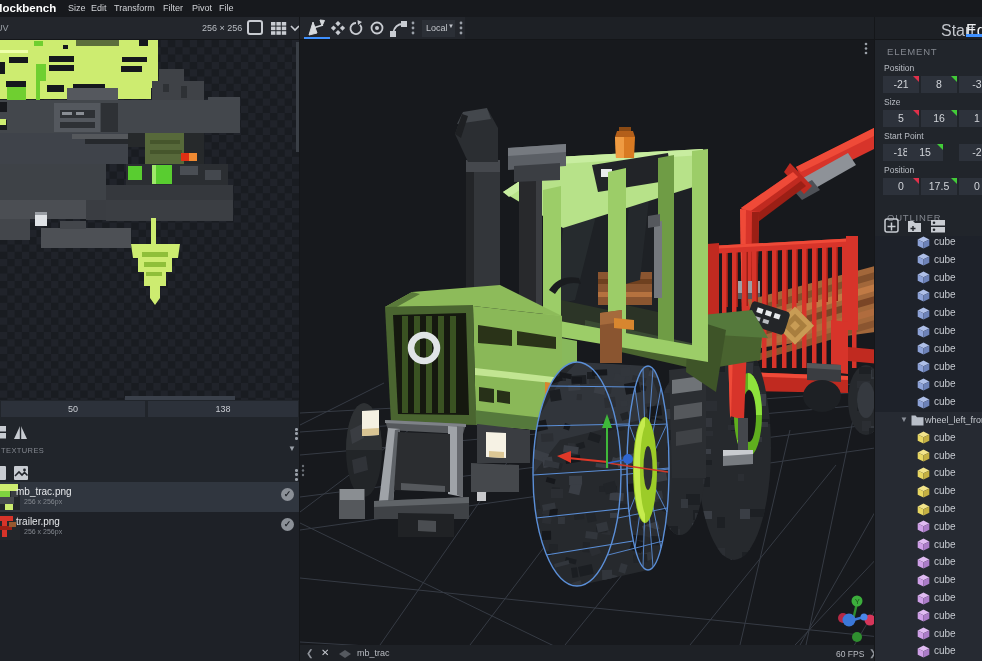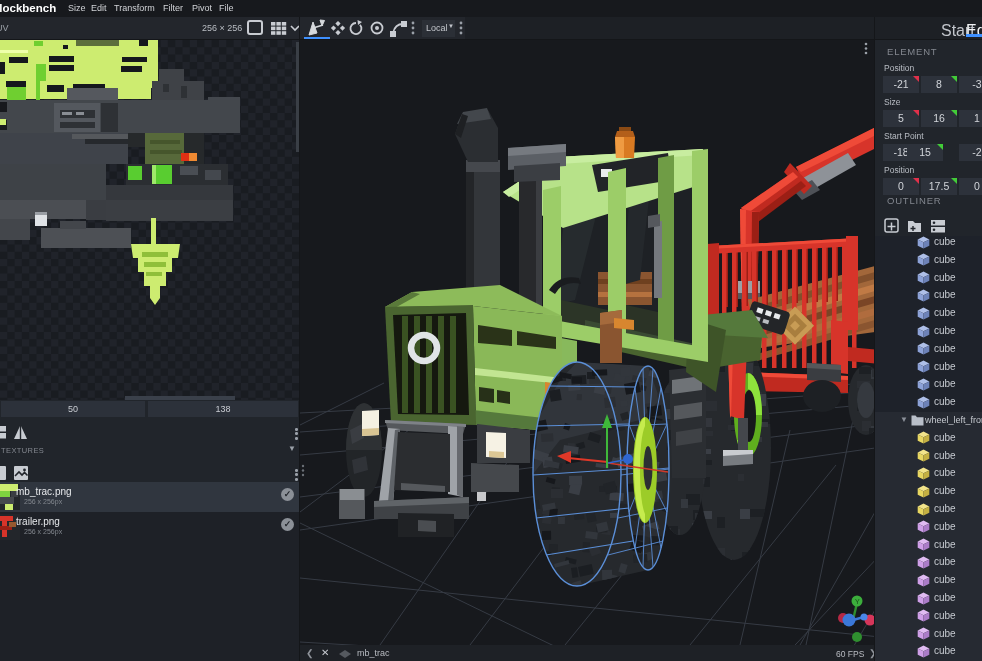--- a/index.html
+++ b/index.html
@@ -736,21 +736,21 @@
 <div class="nfield" style="left:84px;top:36px">-3</div>
 <div class="nfield" style="left:8px;top:70px">5<span class="tri" style="border-top:6px solid #e0304a"></span></div>
 <div class="nfield" style="left:46px;top:70px">16<span class="tri" style="border-top:6px solid #42cc38"></span></div>
 <div class="nfield" style="left:84px;top:70px">1</div>
 <div class="nfield" style="left:8px;top:104px">-18<span class="tri" style="border-top:6px solid #e0304a"></span></div>
 <div class="nfield" style="left:32px;top:104px">15<span class="tri" style="border-top:6px solid #42cc38"></span></div>
 <div class="nfield" style="left:84px;top:104px">-2</div>
 <div class="nfield" style="left:8px;top:138px">0<span class="tri" style="border-top:6px solid #e0304a"></span></div>
 <div class="nfield" style="left:46px;top:138px">17.5<span class="tri" style="border-top:6px solid #42cc38"></span></div>
 <div class="nfield" style="left:84px;top:138px">0</div>
-    <div class="abs phead" style="left:12px;top:155px">OUTLINER</div>
+    <div class="abs phead" style="left:12px;top:172px">OUTLINER</div>
     <svg class="abs" width="80" height="16" viewBox="0 0 80 16" style="left:9px;top:178px">
       <g fill="none" stroke="#c8ccd2" stroke-width="1.5">
         <rect x="1" y="1" width="13" height="13" rx="2"></rect>
         <path d="M7.5 4.5 v8 M3.5 8.5 h8"></path>
       </g>
       <g fill="#c8ccd2">
         <path d="M24 3 h5 l2 2 h6 v9 h-13 Z"></path>
         <rect x="47" y="2" width="14" height="5.5"></rect>
         <rect x="47" y="9" width="14" height="5.5"></rect>
       </g>

